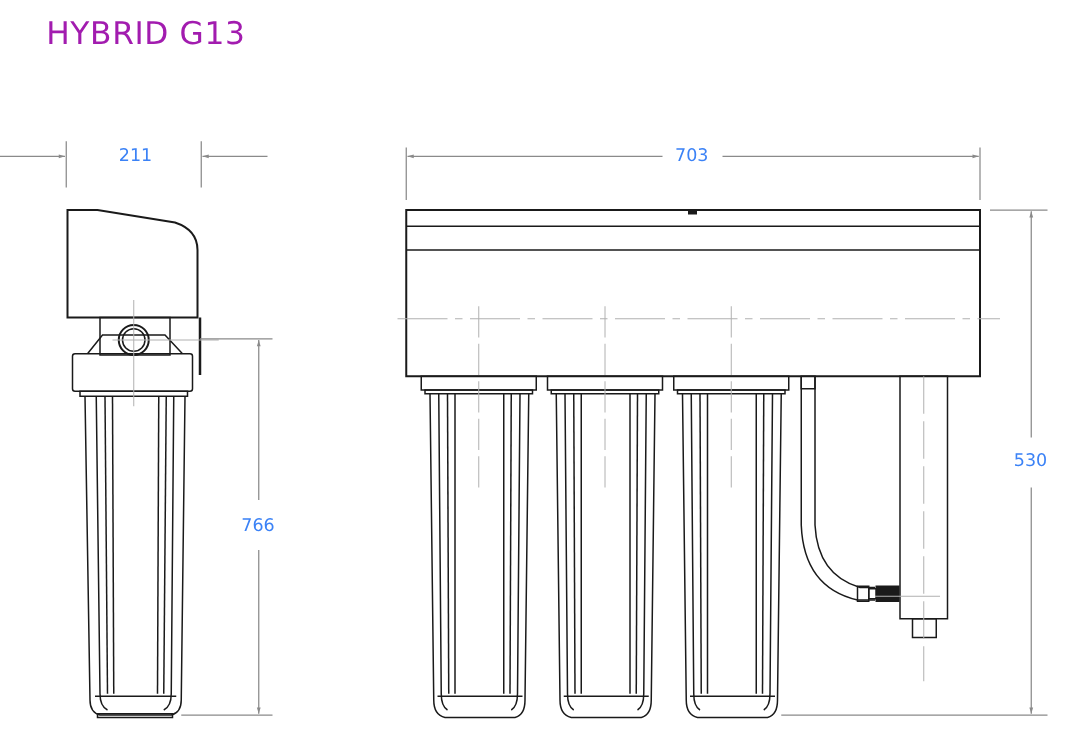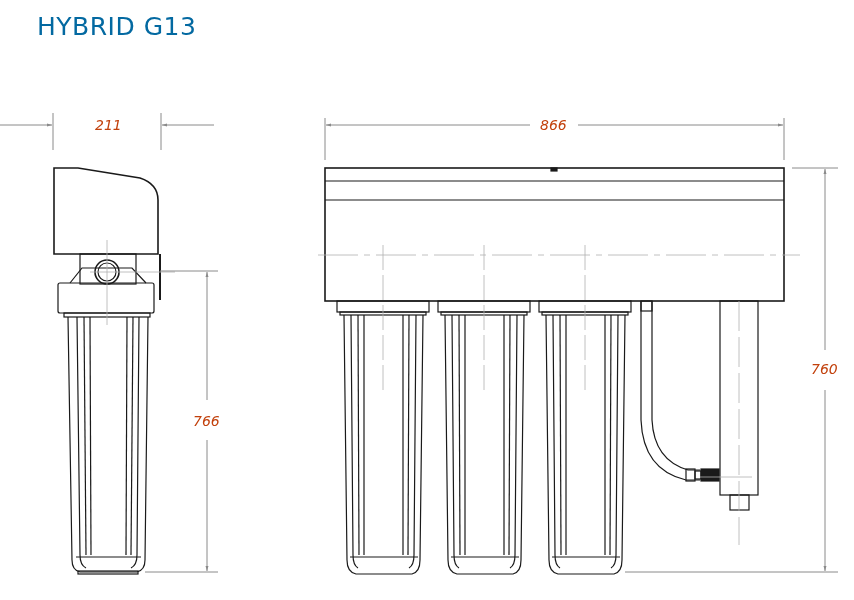--- a/index.html
+++ b/index.html
@@ -1,18 +1,18 @@
 <!DOCTYPE html>
 <html><head>
   <meta charset="utf-8">
   <style>
     html, body { margin: 0; padding: 0; background: #ffffff; }
     body { width: 854px; height: 600px; position: relative; overflow: hidden; font-family: "DejaVu Sans", sans-serif; }
-    .title { position: absolute; left: 37px; top: 12px; font-size: 25px; color: #0369a1; letter-spacing: 0.5px; font-weight: normal; }
-    .dim { position: absolute; font-size: 14px; color: #c2410c; background: #fff; padding: 0 3px; line-height: 16px; font-style: italic; }
+    .title { position: absolute; left: 37px; top: 12px; font-size: 25px; color: #a21caf; letter-spacing: 0.5px; font-weight: normal; }
+    .dim { position: absolute; font-size: 14px; color: #3b82f6; background: #fff; padding: 0 3px; line-height: 16px; }
     svg.drawing { position: absolute; left: 0; top: 0; }
   </style>
 </head>
 <body>
 
 <div class="title">HYBRID G13</div>
 
 <svg class="drawing" width="854" height="600" viewBox="0 0 854 600">
   <defs>
     <marker id="arr" viewBox="0 0 10 10" refX="10" refY="5" markerWidth="10" markerHeight="5" orient="auto-start-reverse">
@@ -135,14 +135,14 @@
       <line x1="792" y1="168" x2="838" y2="168"></line>
       <line x1="625" y1="572" x2="838" y2="572"></line>
       <line x1="825" y1="350" x2="825" y2="169" marker-end="url(#arr)"></line>
       <line x1="825" y1="390" x2="825" y2="571" marker-end="url(#arr)"></line>
     </g>
   </g>
 </svg>
 
 <div class="dim" style="left:92px; top:117px;">211</div>
 <div class="dim" style="left:190px; top:413px;">766</div>
-<div class="dim" style="left:537px; top:117px;">866</div>
-<div class="dim" style="left:808px; top:361px;">760</div>
+<div class="dim" style="left:537px; top:117px;">703</div>
+<div class="dim" style="left:808px; top:361px;">530</div>
 
 </body></html>

